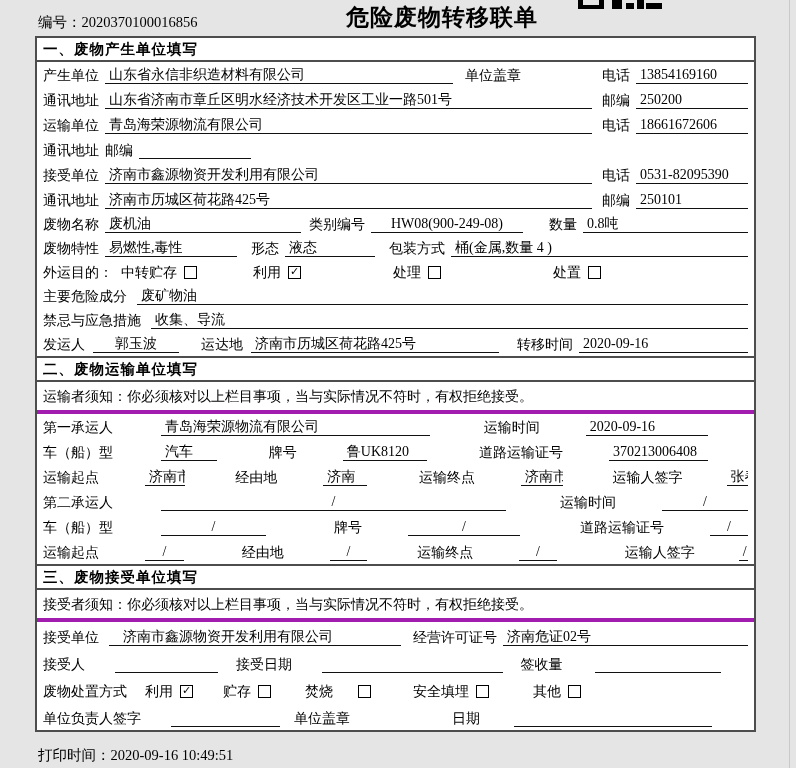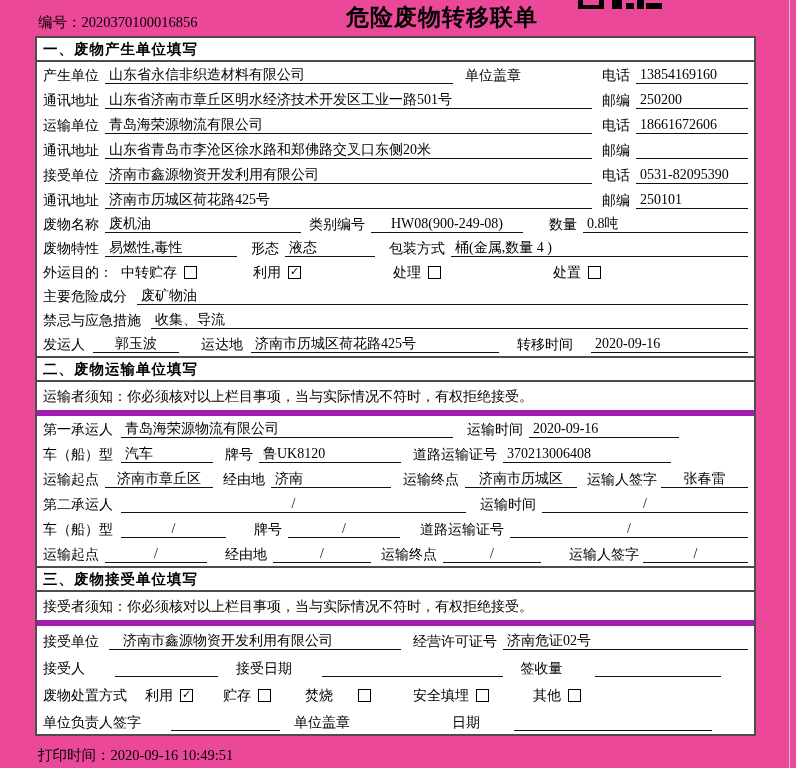--- a/index.html
+++ b/index.html
@@ -1,21 +1,21 @@
 <!DOCTYPE html>
 <html><head>
 <meta charset="utf-8">
 <style>
   html,body { margin:0; padding:0; }
   body {
     width:796px; height:768px; background:#ffffff; color:#000;
     font-family:"Liberation Serif","DejaVu Serif",serif; font-size:14px;
     overflow:hidden;
   }
-  .page { position:relative; width:796px; height:768px; background:#ec4899; }
+  .page { position:relative; width:796px; height:768px; background:#e5e5e5; }
 
   .doc-number { position:absolute; left:38px; top:13px; font-size:14.5px; white-space:nowrap; }
   .doc-title {
     position:absolute; left:0; right:0; top:2px; text-align:center; padding-left:88px;
     font-family:"Liberation Sans","DejaVu Sans",sans-serif;
     font-weight:bold; font-size:23px; letter-spacing:1px; white-space:nowrap;
   }
 
   
   .frag { position:absolute; left:578px; top:0; width:84px; height:9px; }
@@ -27,24 +27,24 @@
 
   .form-table {
     position:absolute; left:35px; top:36px; width:721px; box-sizing:border-box;
     border:2px solid #4d4d4d; background:#fff;
   }
   .sec-h {
     font-family:"Liberation Sans","DejaVu Sans",sans-serif; font-weight:bold; font-size:14.5px;
     padding:3px 6px 2px; line-height:17px; border-bottom:2px solid #4d4d4d; letter-spacing:1px;
   }
   .sec-h.mid { border-top:2px solid #4d4d4d; }
-  .notice { padding:6px 6px 5px; line-height:17px; border-bottom:6px solid #a21caf; white-space:nowrap; }
+  .notice { padding:6px 6px 5px; line-height:17px; border-bottom:4px solid #a21caf; white-space:nowrap; }
 
   .row { display:flex; align-items:flex-end; padding:0 6px 3px 6px; box-sizing:border-box; }
-  .rA { height:25px; } .rB { height:24px; } .rC { height:25px; } .rD { height:27px; }
+  .rA { height:25px; } .rB { height:24px; } .rC { height:25px;gap:40px; } .rD { height:27px; }
   .lbl { white-space:nowrap; line-height:17px; }
   .u { border-bottom:1px solid #111; white-space:nowrap; line-height:17px; padding:0 4px; box-sizing:border-box; overflow:hidden; }
   .u.fx { flex:1 1 auto; }
   .u.ct { text-align:center; }
   .sp { flex:1 1 auto; }
   .opt { display:inline-flex; align-items:center; white-space:nowrap; line-height:17px; }
   .cb {
     display:inline-block; width:13px; height:13px; box-sizing:border-box; border:1.5px solid #000;
     margin-left:7px; font-family:"DejaVu Sans","Liberation Sans",sans-serif;
     font-size:11px; line-height:10px; text-align:center;
@@ -92,21 +92,20 @@
 
     <div class="row rA">
       <span class="lbl" style="margin-right:6px;">运输单位</span>
       <span class="u fx" style="margin-right:10px;">青岛海荣源物流有限公司</span>
       <span class="lbl" style="margin-right:6px;">电话</span>
       <span class="u" style="width:112px;">18661672606</span>
     </div>
 
     <div class="row rA">
       <span class="lbl" style="margin-right:6px;">通讯地址</span>
-      <span class="u fx" style="margin-right:10px;">山东省青岛市李沧区徐水路和郑佛路交叉口东侧20米</span>
       <span class="lbl" style="margin-right:6px;">邮编</span>
       <span class="u" style="width:112px;"></span>
     </div>
 
     <div class="row rA">
       <span class="lbl" style="margin-right:6px;">接受单位</span>
       <span class="u fx" style="margin-right:10px;">济南市鑫源物资开发利用有限公司</span>
       <span class="lbl" style="margin-right:6px;">电话</span>
       <span class="u" style="width:112px;">0531-82095390</span>
     </div>
@@ -165,21 +164,21 @@
       <span class="lbl" style="margin-right:10px;">禁忌与应急措施</span>
       <span class="u fx">收集、导流</span>
     </div>
 
 
     <div class="row rB">
       <span class="lbl" style="margin-right:8px;">发运人</span>
       <span class="u ct" style="width:86px;">郭玉波</span>
       <span class="lbl" style="margin-left:22px;margin-right:8px;">运达地</span>
       <span class="u" style="width:248px;">济南市历城区荷花路425号</span>
-      <span class="lbl" style="margin-left:18px;margin-right:18px;">转移时间</span>
+      <span class="lbl" style="margin-left:18px;margin-right:6px;">转移时间</span>
       <span class="u fx">2020-09-16</span>
     </div>
 
     <div class="sec-h mid">二、废物运输单位填写</div>
 
     <div class="notice"><span>运输者须知：</span><span>你必须核对以上栏目事项，当与实际情况不符时，有权拒绝接受。</span></div>
 
     <div class="row rC">
       <span class="lbl" style="margin-right:8px;">第一承运人</span>
       <span class="u" style="width:332px;">青岛海荣源物流有限公司</span>

